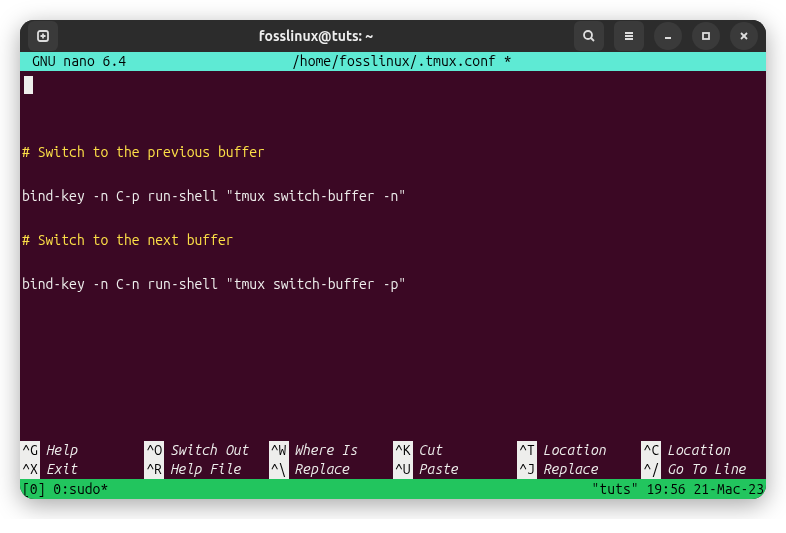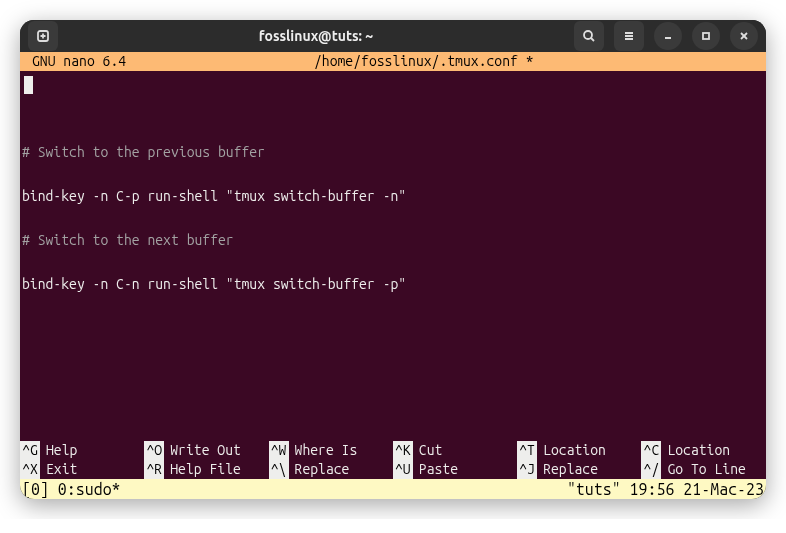--- a/index.html
+++ b/index.html
@@ -45,74 +45,74 @@
     .title-text {
       flex: 1;
       text-align: center;
       color: #eee;
       font-family: 'Ubuntu', 'Cantarell', sans-serif;
       font-size: 14px;
       font-weight: 600;
     }
     .title-right { display: flex; gap: 10px; align-items: center; }
     .nano-header {
-      background: #fdba74;
+      background: #5eead4;
       color: #000;
       display: flex;
       font-size: 14px;
       line-height: 19px;
       height: 19px;
       padding-left: 12px;
     }
     .nano-header .app { width: 260px; }
-    .nano-header .file { flex: 1; margin-left: 22px; }
+    .nano-header .file { flex: 1; }
     .editor {
       background: #3b0824;
       color: #eeeeec;
       font-size: 14px;
       line-height: 22px;
       padding: 4px 0 0 2px;
       min-height: 370px;
       white-space: pre;
     }
     .cursor {
       display: inline-block;
       width: 9px;
       height: 18px;
       background: #eeeeec;
       vertical-align: text-bottom;
       margin-left: 2px;
     }
-    .comment { color: #a3a3a3; }
+    .comment { color: #fde047; }
     .nano-footer {
       background: #3b0824;
       color: #eeeeec;
       display: flex;
       flex-wrap: wrap;
       font-size: 14px;
       line-height: 19px;
     }
     .hint {
       display: flex;
       width: 16.66%;
       align-items: center;
     }
     .hint .key {
       background: #eeeeec;
       color: #000;
       padding: 0 2px;
       min-width: 20px;
       text-align: center;
     }
-    .hint .label { padding-left: 6px; }
+    .hint .label { padding-left: 6px; font-style: italic; }
     .tmux-bar {
-      background: #fef9c3;
+      background: #22c55e;
       color: #000;
       display: flex;
-      font-size: 16px;
+      font-size: 14px;
       line-height: 20px;
       height: 20px;
       padding: 0 2px;
     }
     .tmux-left { flex: 1; }
     .tmux-right { }
     svg { stroke: #ddd; fill: none; stroke-width: 1.8; }
   </style>
 </head>
 <body>
@@ -182,21 +182,21 @@
 
 </div>
 
   <div class="nano-footer">
     <div class="hint">
         <span class="key">^G</span>
         <span class="label">Help</span>
       </div>
     <div class="hint">
         <span class="key">^O</span>
-        <span class="label">Write Out</span>
+        <span class="label">Switch Out</span>
       </div>
     <div class="hint">
         <span class="key">^W</span>
         <span class="label">Where Is</span>
       </div>
     <div class="hint">
         <span class="key">^K</span>
         <span class="label">Cut</span>
       </div>
     <div class="hint">

